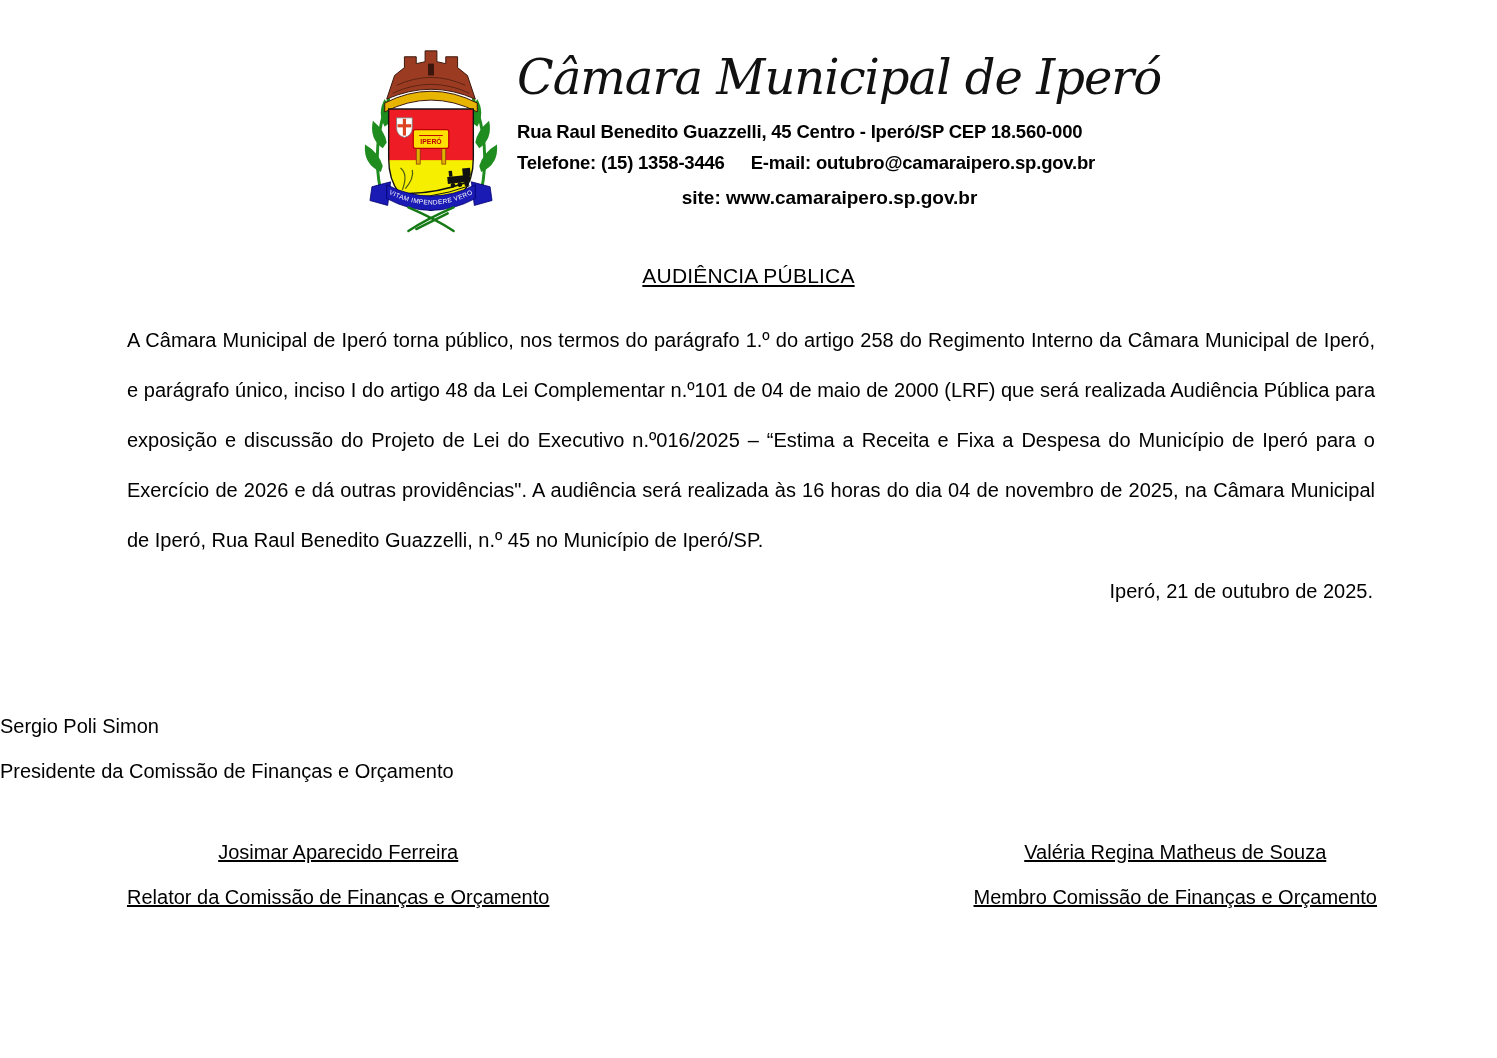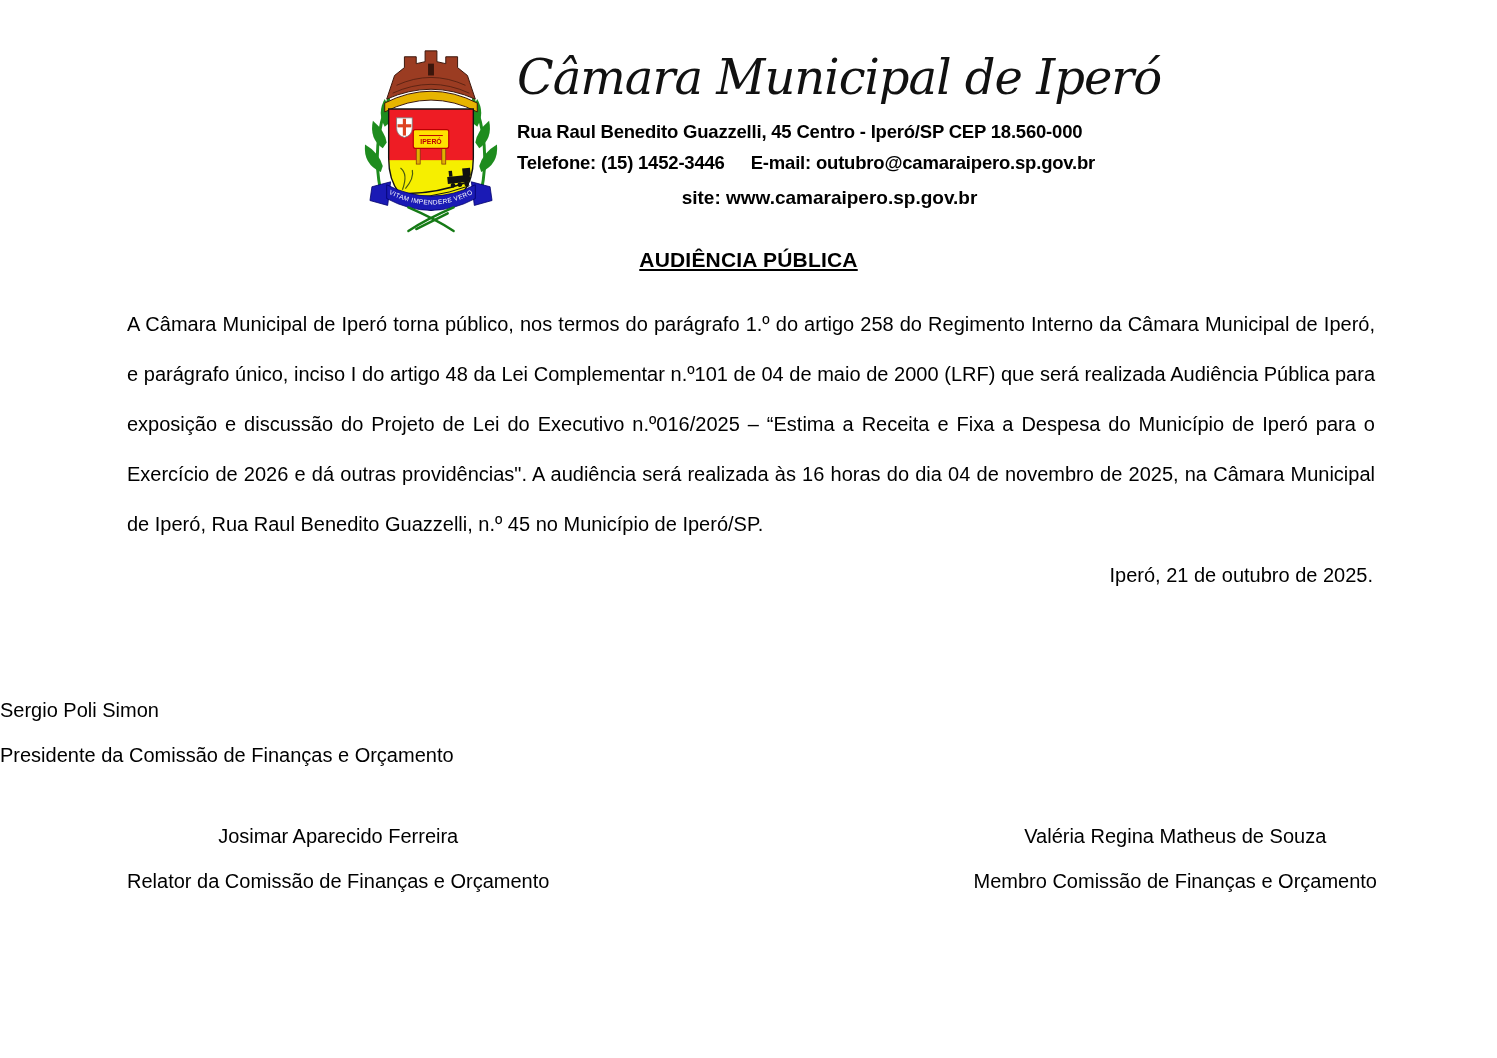--- a/index.html
+++ b/index.html
@@ -15,31 +15,31 @@
   .head-title {
     font-family:"DejaVu Serif", serif; font-style:italic; font-weight:500;
     font-size:48px; line-height:1.15; white-space:nowrap; letter-spacing:-1px; color:#111;
   }
   .head-line { font-weight:bold; font-size:18.5px; letter-spacing:-0.2px; margin-top:9px; white-space:nowrap; }
   .head-line.first { margin-top:16px; }
   .head-gap { display:inline-block; width:26px; }
   .head-site { font-weight:bold; font-size:19px; text-align:center; margin-top:13px; }
   
   .doc-title {
-    text-align:center; margin-top:14px; font-weight:bold; font-size:21px;
+    text-align:center; margin-top:30px; font-weight:normal; font-size:21px;
     text-decoration:underline; letter-spacing:0.2px;
   }
   .doc-body {
     margin:27px 122px 0 127px; text-align:justify; font-size:20px; line-height:50px;
   }
   .dateline { margin:15px 124px 0 0; text-align:right; font-size:20px; }
   .sig-main { margin-top:112px; font-size:20px; }
   .sig-main .sig-name { margin-bottom:22px; }
   .sig-row { display:flex; justify-content:space-between; margin:58px 120px 0 127px; }
-  .sig-col { text-align:center; font-size:20px; }
+  .sig-col { text-align:center; font-size:20px;text-decoration:underline; }
   .sig-col .sig-name { margin-bottom:22px; }
 </style>
 </head>
 <body>
 
 <div class="page">
 
   <header class="letterhead">
 
     <svg class="logo-svg" viewBox="0 0 150 195" aria-hidden="true">
@@ -115,21 +115,21 @@
         <path d="M52,192 Q70,180 98,168"></path>
         <path d="M98,192 Q80,180 52,168"></path>
         <path d="M60,190 Q76,182 92,174"></path>
       </g>
     </svg>
 
     <div class="head-text">
       <div class="head-title">Câmara Municipal de Iperó</div>
       <div class="head-line first">Rua Raul Benedito Guazzelli, 45 Centro - Iperó/SP CEP 18.560-000</div>
       <div class="head-line">
-        <span>Telefone: (15) 1452-3446</span><span class="head-gap"></span><span>E-mail: outubro@camaraipero.sp.gov.br</span>
+        <span>Telefone: (15) 1358-3446</span><span class="head-gap"></span><span>E-mail: outubro@camaraipero.sp.gov.br</span>
       </div>
       <div class="head-site" style="color:#000000">site: www.camaraipero.sp.gov.br</div>
     </div>
   </header>
 
   <div class="doc-title">AUDIÊNCIA PÚBLICA</div>
 
   <p class="doc-body">A Câmara Municipal de Iperó torna público, nos termos do parágrafo 1.º do artigo 258 do Regimento Interno da Câmara Municipal de Iperó, e parágrafo único, inciso I do artigo 48 da Lei Complementar n.º101 de 04 de maio de 2000 (LRF) que será realizada Audiência Pública para exposição e discussão do Projeto de Lei do Executivo n.º016/2025 – “Estima a Receita e Fixa a Despesa do Município de Iperó para o Exercício de 2026 e dá outras providências". A audiência será realizada às 16 horas do dia 04 de novembro de 2025, na Câmara Municipal de Iperó, Rua Raul Benedito Guazzelli, n.º 45 no Município de Iperó/SP.</p>
 
   <div class="dateline">Iperó, 21 de outubro de 2025.</div>

